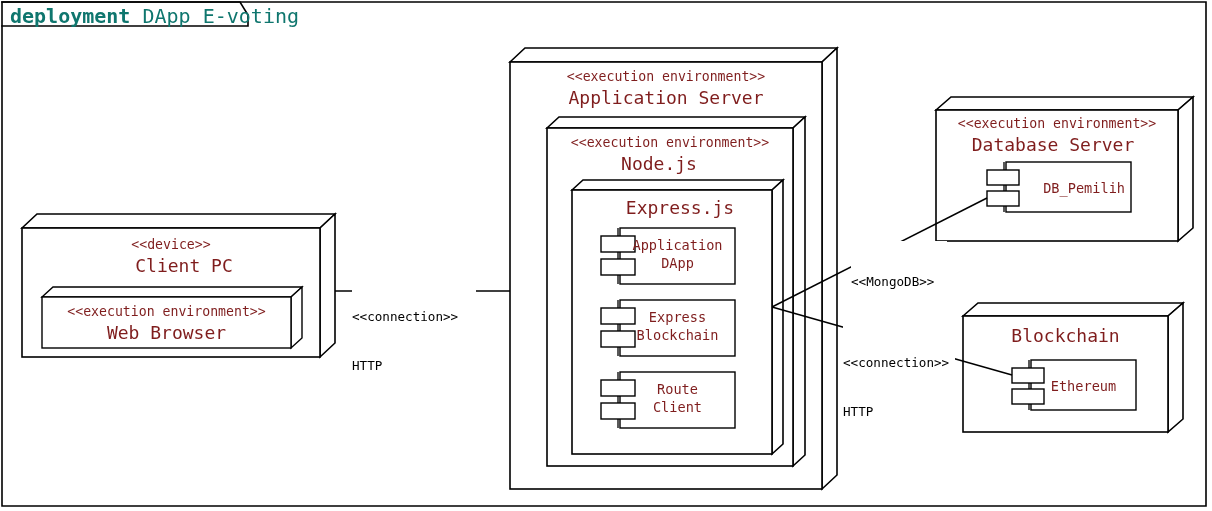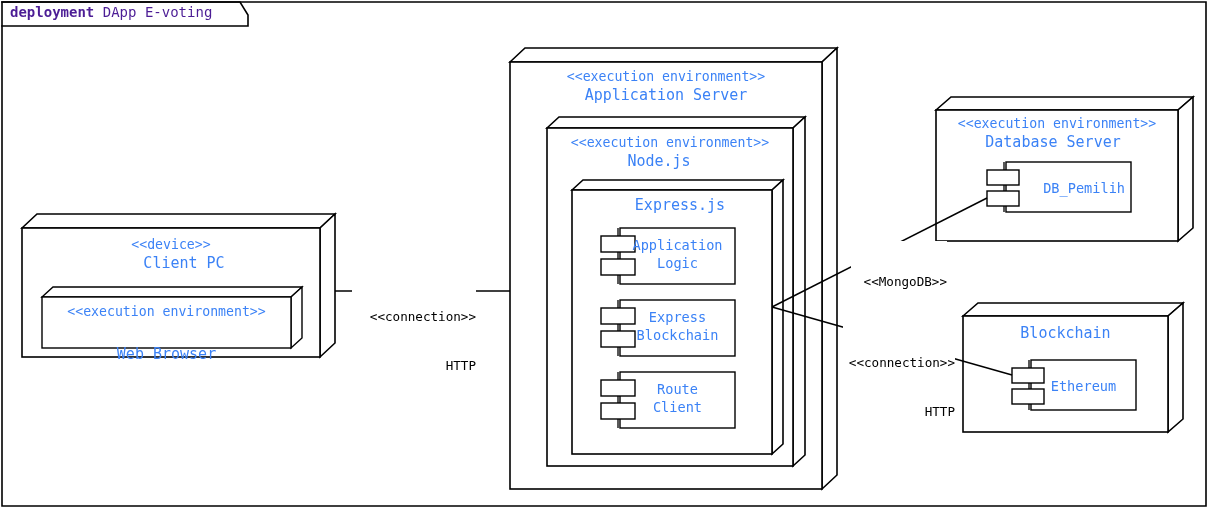--- a/index.html
+++ b/index.html
@@ -48,49 +48,49 @@
     stroke-linejoin: miter;
   }
   .conn {
     fill: none;
     stroke: #000000;
     stroke-width: 1.5;
   }
   
   .lbl {
     position: absolute;
-    color: #3b82f6;
+    color: #7f1d1d;
     white-space: pre;
     line-height: 1.32;
     text-align: center;
   }
   .frame-label {
     position: absolute;
     white-space: pre;
-    color: #4c1d95;
-    font-size: 14px;
+    color: #0f766e;
+    font-size: 20px;
     letter-spacing: 0px;
   }
   .frame-label b {
     font-weight: bold;
   }
   .stereo {
     font-size: 13.2px;
   }
   .nodename {
-    font-size: 15px;
+    font-size: 18px;
   }
   .artname {
     font-size: 13.6px;
   }
   .connlbl {
     position: absolute;
     color: #000000;
     white-space: pre;
-    text-align: right;
+    text-align: left;
     font-size: 12.6px;
     line-height: 1.3;
     background: #ffffff;
   }
   .connlbl .s { display: block; }
 </style>
 </head>
 <body>
 
 <div id="canvas">
@@ -206,32 +206,32 @@
     </g>
 
   </svg>
 
   <div class="frame-label" style="left:10px; top:4px;"><b>deployment</b><span> </span><span>DApp E-voting</span></div>
 
   <div class="lbl stereo" style="left:22px; top:236px; width:298px;text-align:center;">&lt;&lt;device&gt;&gt;</div>
   <div class="lbl nodename" style="left:22px; top:254px; width:268px;margin-left:28px;">Client PC</div>
 
   <div class="lbl stereo" style="left:42px; top:303px; width:249px;">&lt;&lt;execution environment&gt;&gt;</div>
-  <div class="lbl nodename" style="left:42px; top:321px; width:249px;margin-top:24px;">Web Browser</div>
+  <div class="lbl nodename" style="left:42px; top:321px; width:249px;">Web Browser</div>
 
   <div class="lbl stereo" style="left:510px; top:68px; width:312px;">&lt;&lt;execution environment&gt;&gt;</div>
   <div class="lbl nodename" style="left:510px; top:86px; width:312px;">Application Server</div>
 
   <div class="lbl stereo" style="left:547px; top:134px; width:246px;">&lt;&lt;execution environment&gt;&gt;</div>
   <div class="lbl nodename" style="left:547px; top:152px; width:224px;">Node.js</div>
 
   <div class="lbl nodename" style="left:572px; top:196px; width:216px;">Express.js</div>
 
   <div class="lbl artname" style="left:620px; top:237px; width:115px;">Application
-Logic</div>
+DApp</div>
   <div class="lbl artname" style="left:620px; top:309px; width:115px;">Express
 Blockchain</div>
   <div class="lbl artname" style="left:620px; top:381px; width:115px;">Route
 Client</div>
 
   <div class="lbl stereo" style="left:936px; top:115px; width:242px;">&lt;&lt;execution environment&gt;&gt;</div>
   <div class="lbl nodename" style="left:936px; top:133px; width:234px;">Database Server</div>
   <div class="lbl artname" style="left:1015px; top:180px; width:110px;text-align:right;">DB_Pemilih</div>
 
   <div class="lbl nodename" style="left:963px; top:324px; width:205px;">Blockchain</div>

